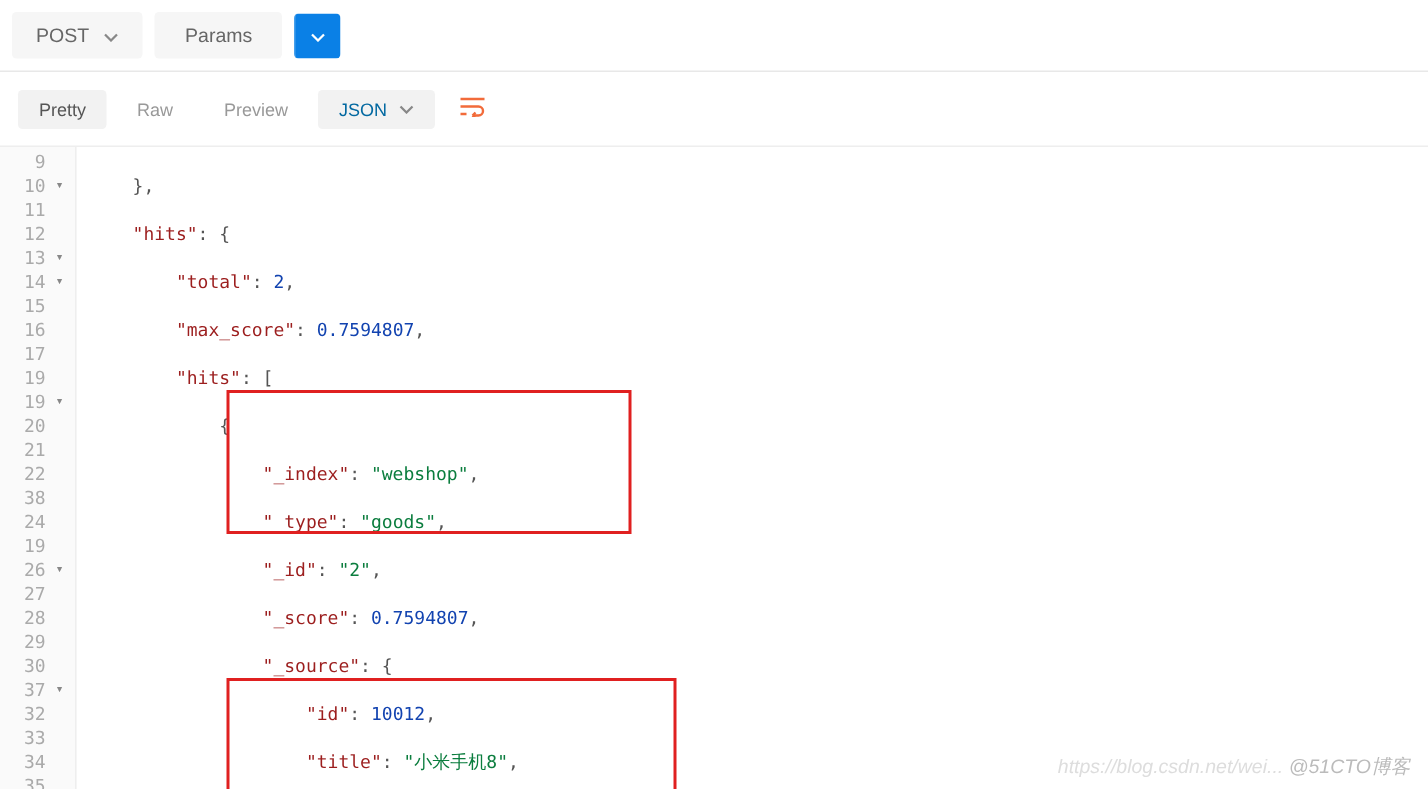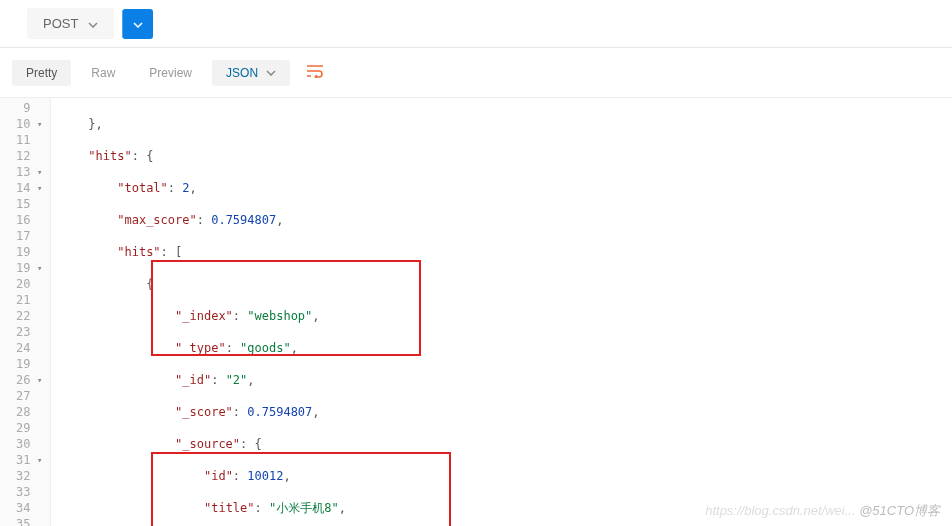--- a/index.html
+++ b/index.html
@@ -1,18 +1,18 @@
 <!DOCTYPE html>
 <html><head>
 <meta charset="utf-8">
 <style>
 * { margin: 0; padding: 0; box-sizing: border-box; }
 body { font-family: -apple-system, BlinkMacSystemFont, "Segoe UI", Arial, sans-serif; font-size: 12px; background: #fff; width: 952px; height: 526px; overflow: hidden; position: relative; }
 
-.request-bar { display: flex; align-items: center; padding: 8px 27px; gap: 8px; border-bottom: 1px solid #e8e8e8; }
+.request-bar { display: flex; align-items: center; padding: 8px 8px; gap: 8px; border-bottom: 1px solid #e8e8e8; }
 .method-dropdown { background: #f6f6f6; color: #666; padding: 8px 16px; border-radius: 3px; display: flex; align-items: center; gap: 10px; font-size: 13px; font-weight: 500; cursor: pointer; }
 .url-input { flex: 1; padding: 8px 12px; border: none; background: #fafafa; font-size: 13px; color: #505050; outline: none; }
 .params-btn { background: #f6f6f6; color: #666; padding: 8px 20px; border-radius: 3px; font-size: 13px; cursor: pointer; }
 .send-btn { background: #0a80e6; color: #fff; padding: 8px 24px; border-radius: 3px; font-size: 14px; font-weight: 600; cursor: pointer; }
 .send-caret { background: #0a80e6; color: #fff; padding: 8px 10px; border-radius: 3px; cursor: pointer; border-left: 1px solid rgba(255,255,255,0.25); }
 
 .response-tabs { display: flex; align-items: center; padding: 10px 12px; gap: 6px; border-bottom: 1px solid #eee; }
 .tab { padding: 6px 14px; color: #999; font-size: 12px; cursor: pointer; border-radius: 3px; }
 .tab.active { background: #f2f2f2; color: #555; }
 .format-dropdown { background: #f2f2f2; padding: 6px 14px; display: flex; align-items: center; gap: 8px; color: #0369a1; border-radius: 3px; cursor: pointer; }
@@ -41,20 +41,21 @@
 
 <div class="request-bar">
   <div class="method-dropdown">
     <span>POST</span>
     <span class="caret-down">
       <svg width="10" height="6" viewBox="0 0 10 6">
           <path d="M1 1l4 4 4-4" stroke="#888" stroke-width="1.5" fill="none"></path>
         </svg>
     </span>
   </div>
+  <div class="params-btn">Params</div>
   <div class="send-caret">
     <svg width="10" height="6" viewBox="0 0 10 6">
         <path d="M1 1l4 4 4-4" stroke="#fff" stroke-width="1.5" fill="none"></path>
       </svg>
   </div>
 </div>
 
 <div class="response-tabs">
   <div class="tab active">Pretty</div>
   <div class="tab">Raw</div>
@@ -124,21 +125,21 @@
       </div>
       <div class="ln">
         <span>21</span>
         <span class="car">&nbsp;</span>
       </div>
       <div class="ln">
         <span>22</span>
         <span class="car">&nbsp;</span>
       </div>
       <div class="ln">
-        <span>23</span>
+        <span>38</span>
         <span class="car">&nbsp;</span>
       </div>
       <div class="ln">
         <span>24</span>
         <span class="car">&nbsp;</span>
       </div>
       <div class="ln">
         <span>19</span>
         <span class="car">&nbsp;</span>
       </div>
@@ -156,21 +157,21 @@
       </div>
       <div class="ln">
         <span>29</span>
         <span class="car">&nbsp;</span>
       </div>
       <div class="ln">
         <span>30</span>
         <span class="car">&nbsp;</span>
       </div>
       <div class="ln">
-        <span>31</span>
+        <span>37</span>
         <span class="car">▾</span>
       </div>
       <div class="ln">
         <span>32</span>
         <span class="car">&nbsp;</span>
       </div>
       <div class="ln">
         <span>33</span>
         <span class="car">&nbsp;</span>
       </div>

